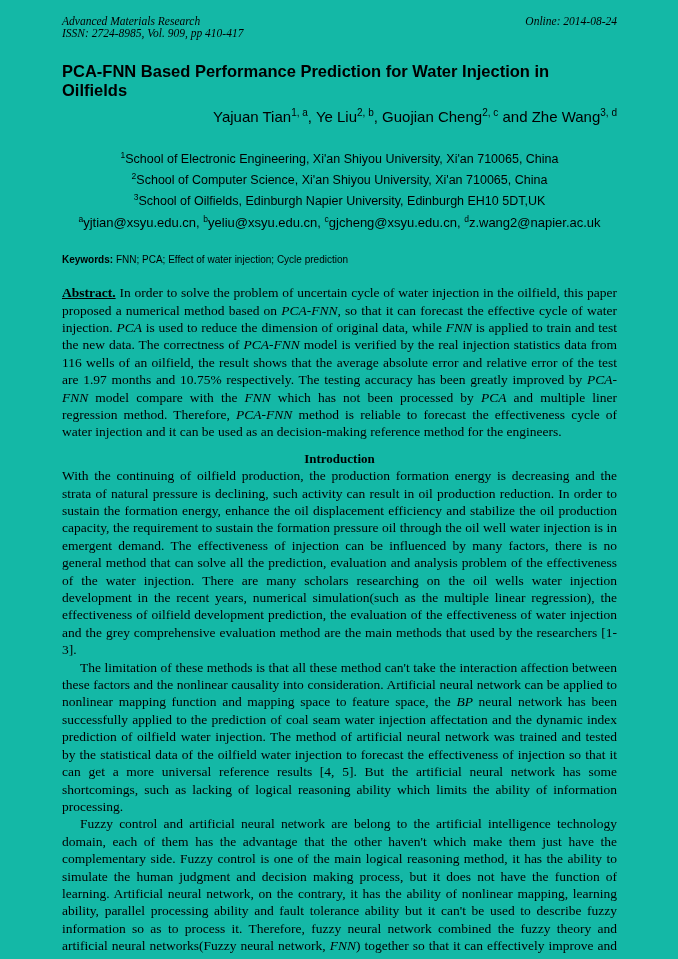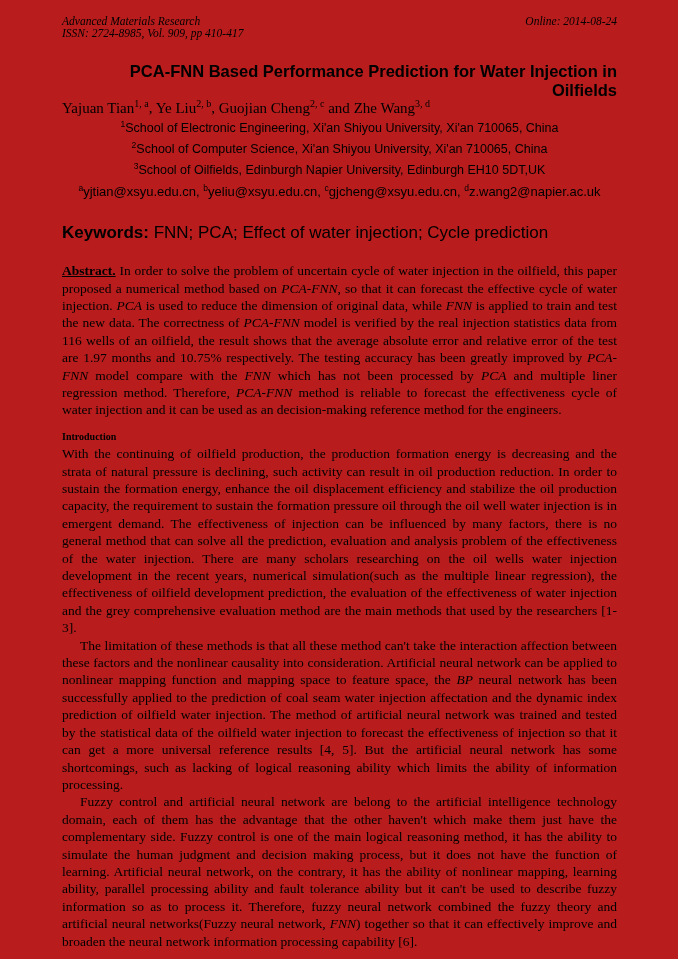--- a/index.html
+++ b/index.html
@@ -1,20 +1,20 @@
 <!DOCTYPE html>
 <html><head>
 <meta charset="utf-8">
 <style>
   * { box-sizing: border-box; }
   html, body { margin: 0; padding: 0; background: #ffffff; }
   .page {
     width: 678px;
     height: 959px;
-    background: #b91c1c;
+    background: #14b8a6;
     color: #000000;
     padding: 16px 61px 14px 62px;
     overflow: hidden;
     position: relative;
   }
   
   .jheader {
     display: flex;
     justify-content: space-between;
     align-items: flex-start;
@@ -24,62 +24,63 @@
     line-height: 11.6px;
   }
   .jheader .hleft div { white-space: nowrap; }
   .jheader .hright { white-space: nowrap; }
   
   .title {
     font-family: "Liberation Sans", sans-serif;
     font-weight: bold;
     font-size: 16.5px;
     line-height: 1.15;
-    text-align: right;
+    text-align: left;
     margin: 23px 0 0 0;
   }
   .authors {
-    font-family: Liberation Serif, serif;
+    font-family: Liberation Sans, sans-serif;
     font-size: 15px;
-    text-align: left;
+    text-align: right;
+    margin-top: 8px;
   }
   .authors sup { font-size: 10px; line-height: 0; }
   .affil-block {
     font-family: "Liberation Sans", sans-serif;
     font-size: 12.5px;
     line-height: 21px;
     text-align: center;
-    margin-top: 1px;
+    margin-top: 24px;
   }
   .affil-block sup { font-size: 8.5px; line-height: 0; }
   .emails { font-size: 13px; }
   
   .keywords {
     font-family: "Liberation Sans", sans-serif;
-    font-size: 17px;
+    font-size: 10px;
     margin-top: 21px;
   }
   .keywords .kw-label { font-weight: bold; }
   
   .body {
     font-family: "Liberation Serif", serif;
     font-size: 13.5px;
     line-height: 17.4px;
     text-align: justify;
     margin: 0;
   }
   .abstract { margin-top: 19px; }
   .abs-label { font-weight: bold; text-decoration: underline; }
   .section-heading {
     font-family: "Liberation Serif", serif;
-    font-size: 10px;
+    font-size: 13px;
     line-height: 17.4px;
     font-weight: bold;
     margin: 9px 0 0 0;
-    text-align: left;
+    text-align: center;
   }
   .indent { text-indent: 18px; }
   i { font-style: italic; }
 </style>
 </head>
 <body>
 
 <div class="page">
 
   <div class="jheader">

